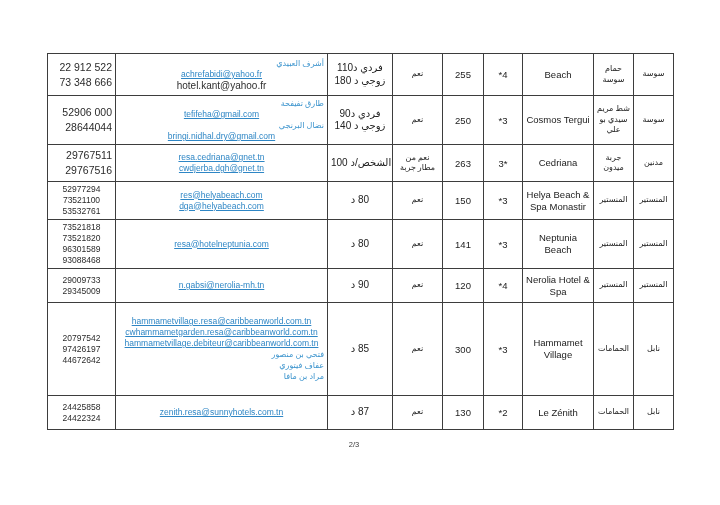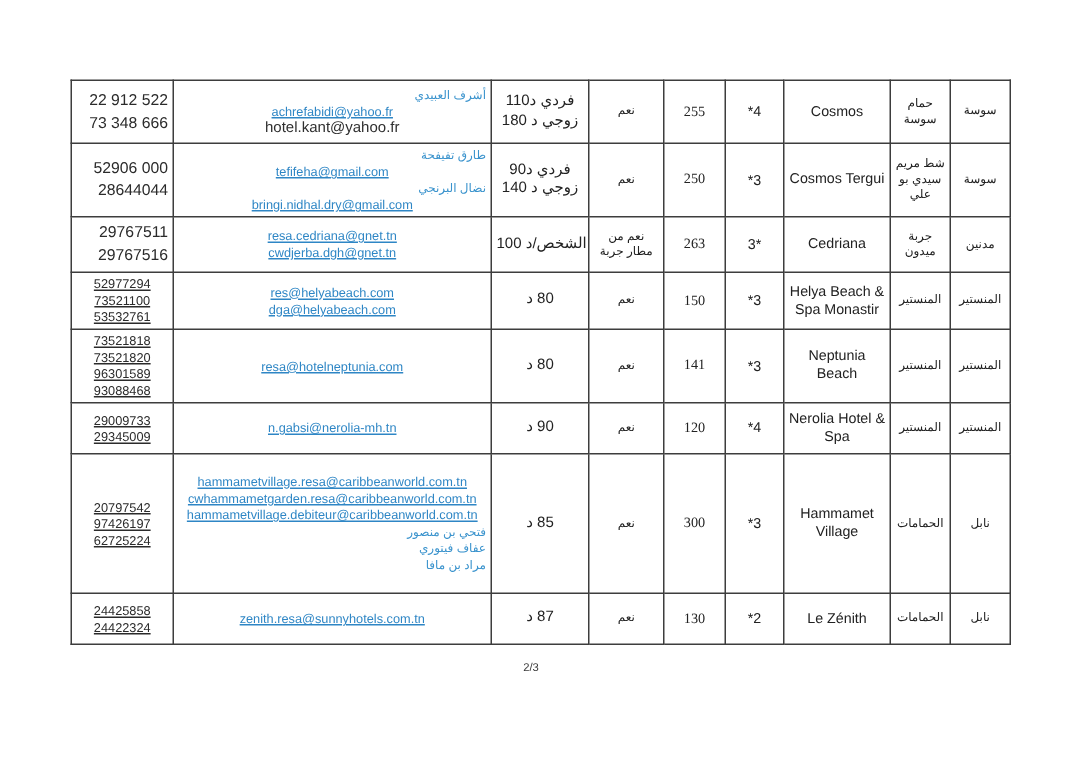--- a/index.html
+++ b/index.html
@@ -11,31 +11,31 @@
   .sheet{position:absolute;inset:0;background:#ffffff;}
   table.hotels{
     position:absolute;left:47px;top:53px;width:626px;
     border-collapse:collapse;table-layout:fixed;
   }
   table.hotels td{
     border:1px solid #3d3d3d;text-align:center;vertical-align:middle;
     padding:2px 3px;overflow:hidden;
   }
   .phone-lg div{font-size:10.5px;line-height:15px;color:#2b2b2b;text-align:right;}
-  .phone-sm div{font-size:8.5px;line-height:11px;color:#2b2b2b;text-decoration:underline;}
+  .phone-sm div{font-size:8.5px;line-height:11px;color:#2b2b2b;}
   .email-link{
     display:block;color:#2e86c5;text-decoration:underline;
     font-size:8.5px;line-height:11px;word-break:break-all;cursor:pointer;
   }
   .contact-name{display:block;color:#3a93cd;font-size:8px;line-height:11px;text-align:right;}
   .email-plain{display:block;color:#2f2f2f;font-size:10px;line-height:11px;}
   .price-line{display:block;font-size:10px;line-height:12.5px;color:#222;direction:ltr;}
   .price-line span{unicode-bidi:isolate;white-space:pre;}
-  .transfer-line{display:block;font-size:8px;line-height:10.5px;color:#222;}
-  .capacity-cell{font-size:9.5px;color:#222;font-family:Liberation Serif, serif;}
+  .transfer-line{display:block;font-size:8px;line-height:10.5px;color:#222;font-family:Liberation Serif, serif;}
+  .capacity-cell{font-size:9.5px;color:#222;}
   .stars-cell{font-size:9.5px;color:#222;}
   .hotel-cell{font-size:9.5px;line-height:12px;color:#222;}
   .city-cell,.region-cell{font-size:8px;line-height:10.5px;color:#222;}
   .page-footer{
     position:absolute;left:0;top:440px;width:708px;text-align:center;
     font-size:7.5px;color:#3a3a3a;
   }
 </style>
 </head>
 <body>
@@ -66,21 +66,21 @@
           </td>
           <td>
             <div class="price-line"><span dir="ltr">110د</span><span dir="ltr"> </span><span dir="ltr">فردي</span></div>
             <div class="price-line"><span dir="ltr">180</span><span dir="ltr"> </span><span dir="ltr">د</span><span dir="ltr"> </span><span dir="ltr">زوجي</span></div>
           </td>
           <td>
             <div class="transfer-line" dir="rtl">نعم</div>
           </td>
           <td class="capacity-cell">255</td>
           <td class="stars-cell">*4</td>
-          <td class="hotel-cell">Cosmos</td>
+          <td class="hotel-cell">Beach</td>
           <td class="city-cell" dir="rtl">حمام سوسة</td>
           <td class="region-cell" dir="rtl">سوسة</td>
         </tr>
         <tr style="height: 46px;">
           <td class="phone-lg">
             <div>52906 000</div>
             <div>28644044</div>
           </td>
           <td>
             <div class="contact-name" dir="rtl">طارق تفيفحة</div>
@@ -184,21 +184,21 @@
           <td class="capacity-cell">120</td>
           <td class="stars-cell">*4</td>
           <td class="hotel-cell">Nerolia Hotel &amp; Spa</td>
           <td class="city-cell" dir="rtl">المنستير</td>
           <td class="region-cell" dir="rtl">المنستير</td>
         </tr>
         <tr style="height: 93px;">
           <td class="phone-sm">
             <div>20797542</div>
             <div>97426197</div>
-            <div>62725224</div>
+            <div>44672642</div>
           </td>
           <td>
             <a class="email-link" dir="ltr">hammametvillage.resa@caribbeanworld.com.tn</a>
             <a class="email-link" dir="ltr">cwhammametgarden.resa@caribbeanworld.com.tn</a>
             <a class="email-link" dir="ltr">hammametvillage.debiteur@caribbeanworld.com.tn</a>
             <div class="contact-name" dir="rtl">فتحي بن منصور</div>
             <div class="contact-name" dir="rtl">عفاف فيتوري</div>
             <div class="contact-name" dir="rtl">مراد بن مافا</div>
           </td>
           <td>

